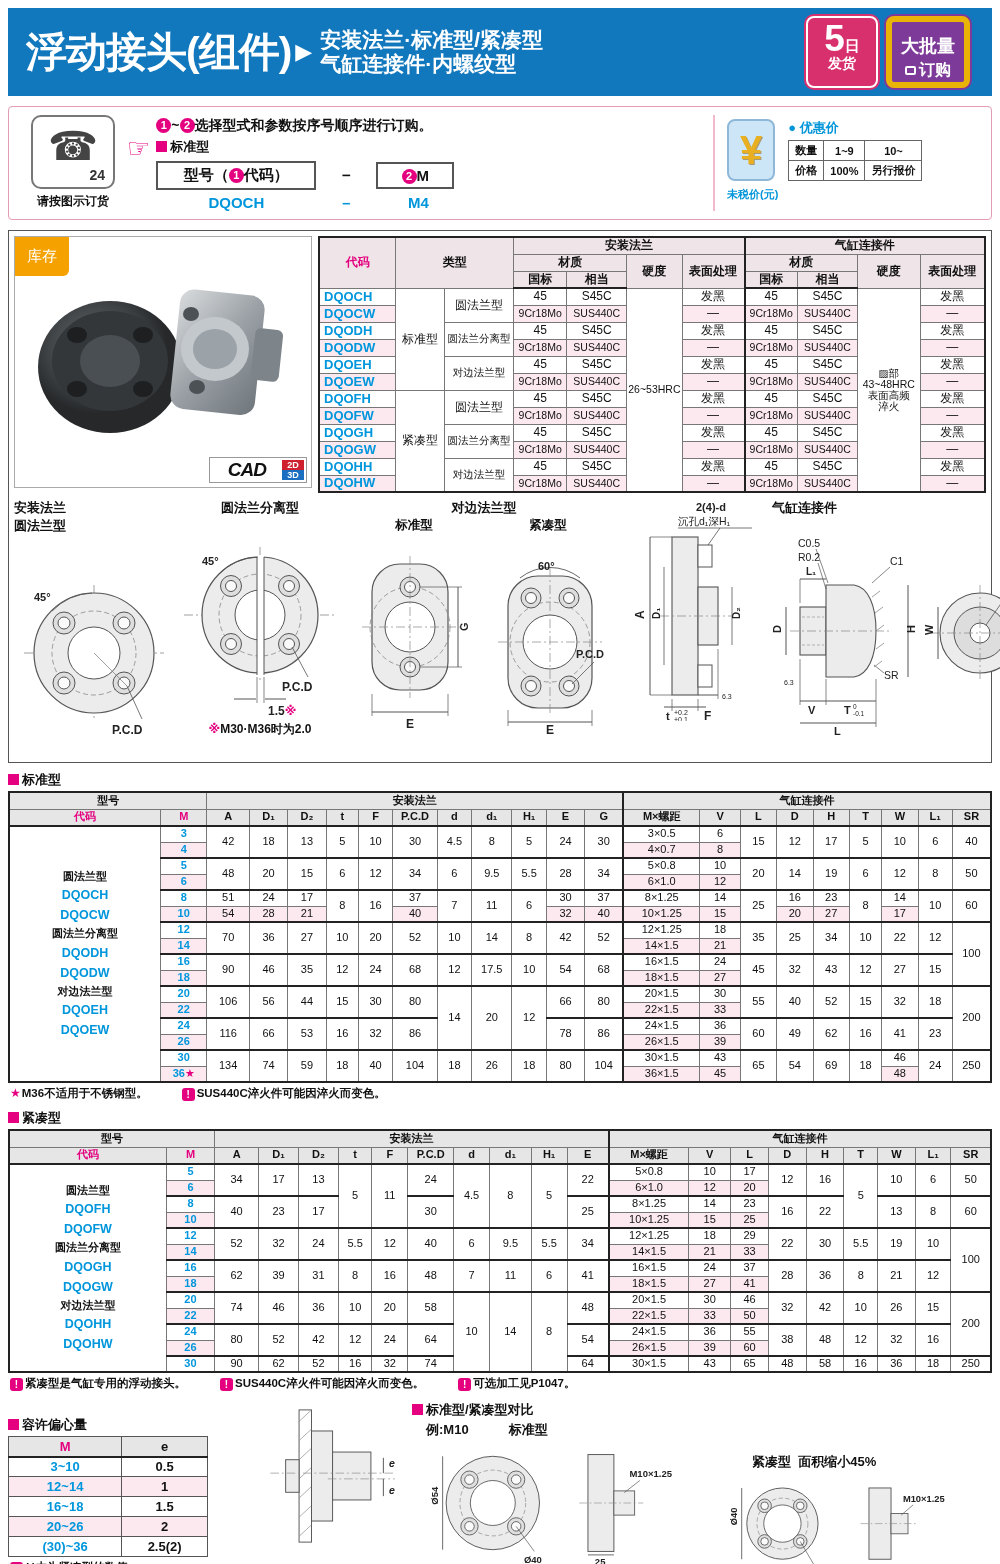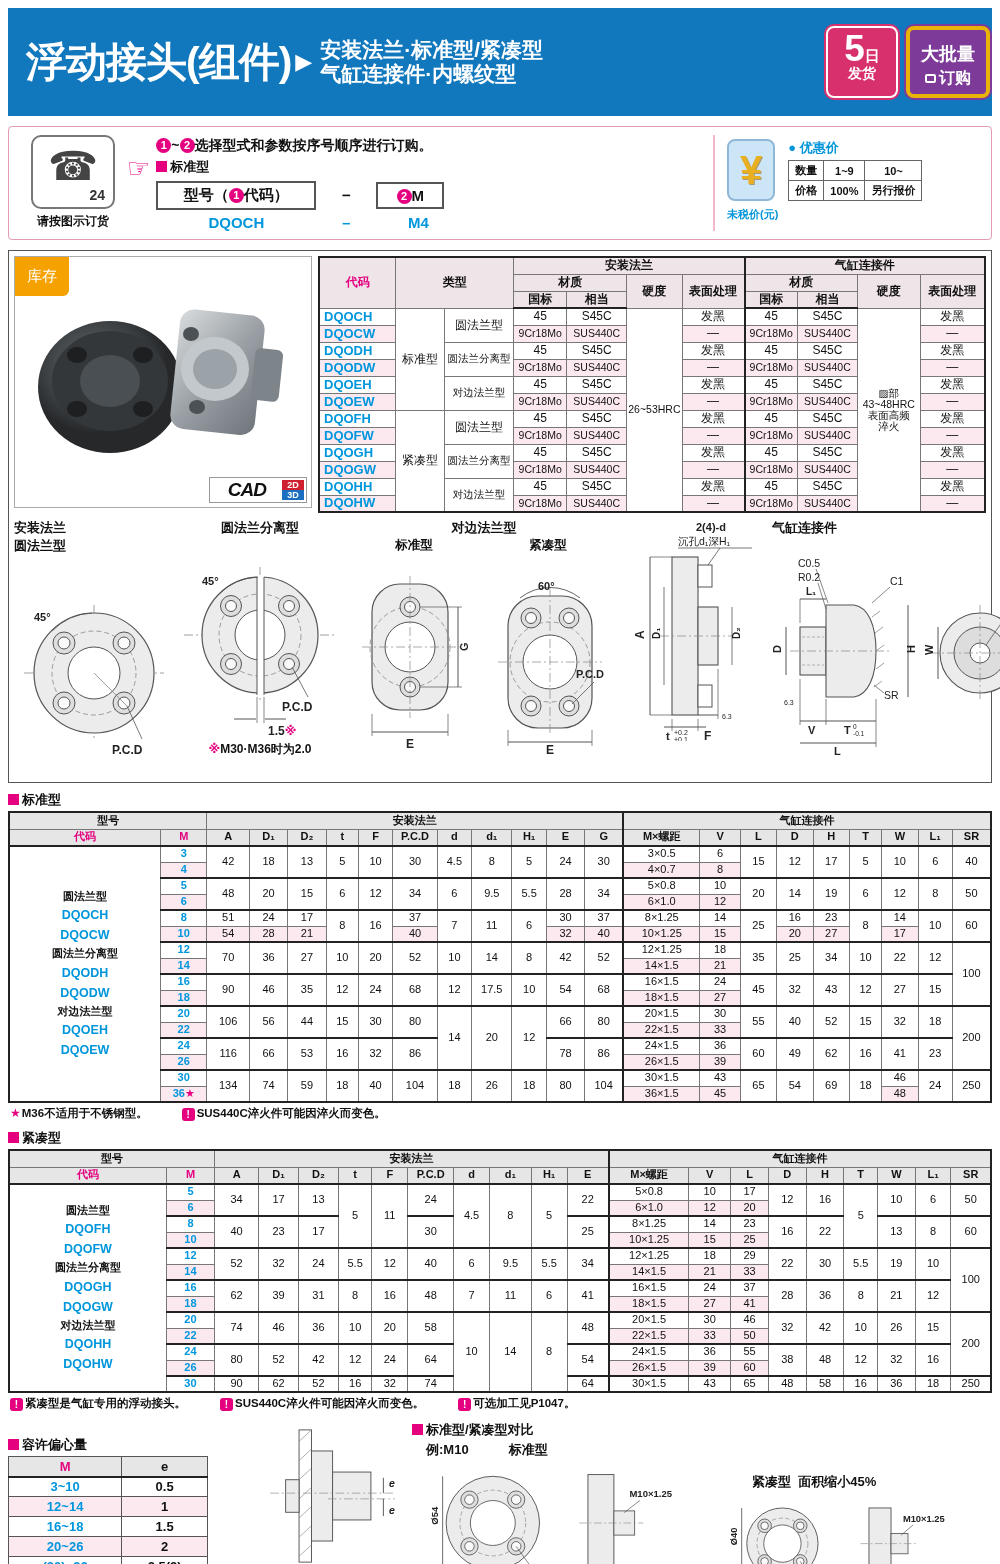--- a/index.html
+++ b/index.html
@@ -1,49 +1,49 @@
 <!DOCTYPE html>
 <html><head>
 <meta charset="utf-8">
 <style>
   * { margin:0; padding:0; box-sizing:border-box; }
   html,body { width:1000px; background:#fff; font-family:"Liberation Sans","DejaVu Sans",sans-serif; color:#111; }
   body { padding:8px; height:1564px; overflow:hidden; }
 
   
-  .hd { background:#1278be; height:108px; display:flex; align-items:center; padding:0 2px 0 18px; }
+  .hd { background:#1278be; height:88px; display:flex; align-items:center; padding:0 22px 0 18px; }
   .hd-title { color:#fff; font-size:41px; font-weight:bold; letter-spacing:-1px; white-space:nowrap; }
   .hd-arrow { color:#fff; font-size:22px; margin:0 8px 0 4px; }
   .hd-sub { color:#fff; font-weight:bold; font-size:21px; line-height:1.15; }
   .hd-badges { margin-left:auto; display:flex; gap:8px; }
   .bdg-day { width:72px; height:72px; background:#d82f6d; border:2px solid #fff; box-shadow:0 0 0 2px #d82f6d; border-radius:8px; color:#fff; text-align:center; padding-top:2px; }
   .bdg-day .b5 { font-size:37px; font-weight:bold; line-height:1; }
   .bdg-day .bd { font-size:15px; font-weight:bold; }
   .bdg-day .bs { font-size:14px; font-weight:bold; display:block; margin-top:-2px; }
-  .bdg-bulk { width:84px; height:72px; background:#7d3a99; border:4px solid #eab308; box-shadow:0 0 0 2px #7d3a99; border-radius:8px; color:#fff; text-align:center; font-weight:bold; padding-top:12px; }
+  .bdg-bulk { width:84px; height:72px; background:#7d3a99; border:6px solid #eab308; box-shadow:0 0 0 2px #7d3a99; border-radius:8px; color:#fff; text-align:center; font-weight:bold; padding-top:12px; }
   .bdg-bulk .l1 { font-size:18px; display:block; }
   .bdg-bulk .l2 { font-size:16px; display:block; margin-top:2px; }
   .pkg-icon { display:inline-block; width:11px; height:9px; border:2px solid #fff; border-radius:2px; margin-right:3px; }
 
   
   .order { margin-top:10px; border:1px solid #e39ab3; border-radius:4px; height:114px; display:flex; padding:8px 10px; }
   .phone-w { width:108px; text-align:center; }
   .phone-box { width:84px; height:74px; border:2px solid #777; border-radius:10px; margin:0 auto; position:relative; color:#444; }
   .phone-box .ph { font-size:40px; line-height:58px; }
   .phone-box .p24 { position:absolute; right:8px; bottom:4px; font-size:14px; font-weight:bold; color:#333; }
   .phone-cap { font-size:12px; font-weight:bold; margin-top:4px; }
   .hand { color:#e4007f; font-size:26px; margin:18px 6px 0 0; }
   .ord-mid { flex:1; padding-top:2px; }
   .numc { display:inline-block; width:15px; height:15px; border-radius:50%; background:#e4007f; color:#fff; font-size:11px; font-weight:bold; text-align:center; line-height:15px; vertical-align:1px; }
   .ord-line1 { font-size:14px; font-weight:bold; }
   .ord-line2 { font-size:13px; font-weight:bold; margin-top:3px; }
   .pinksq { display:inline-block; width:11px; height:11px; background:#e4007f; margin-right:3px; vertical-align:-1px; }
   .model-row { display:flex; align-items:center; margin-top:5px; }
   .mbox { border:2px solid #555; background:#fff; font-size:15px; font-weight:bold; text-align:center; padding:3px 0; }
-  .mb1 { width:160px; } .mb2 { width:68px; }
+  .mb1 { width:160px; } .mb2 { width:78px; }
   .mdash { width:60px; text-align:center; font-size:16px; font-weight:bold; }
   .example-row { display:flex; color:#0096dc; font-weight:bold; font-size:15px; margin-top:4px; }
   .example-row div { text-align:center; }
   .ord-price { width:268px; border-left:2px solid #f2b8cd; display:flex; padding:4px 0 0 12px; gap:10px; }
   .yen-ic { width:48px; height:62px; background:#cde6f7; border:2px solid #8fb8d8; border-radius:8px; text-align:center; font-size:40px; font-weight:bold; color:#e8b020; line-height:58px; text-shadow:1px 1px 0 #a97; }
   .tax-note { color:#0095d9; font-size:11px; font-weight:bold; margin-top:6px; white-space:nowrap; }
   .pr-title { color:#0095d9; font-size:13px; font-weight:bold; margin-bottom:3px; }
   .pr-tbl { border-collapse:collapse; font-size:11px;padding-left:40px; }
   .pr-tbl td { border:1px solid #666; padding:2px 6px; text-align:center; font-weight:bold; white-space:nowrap; }
 

